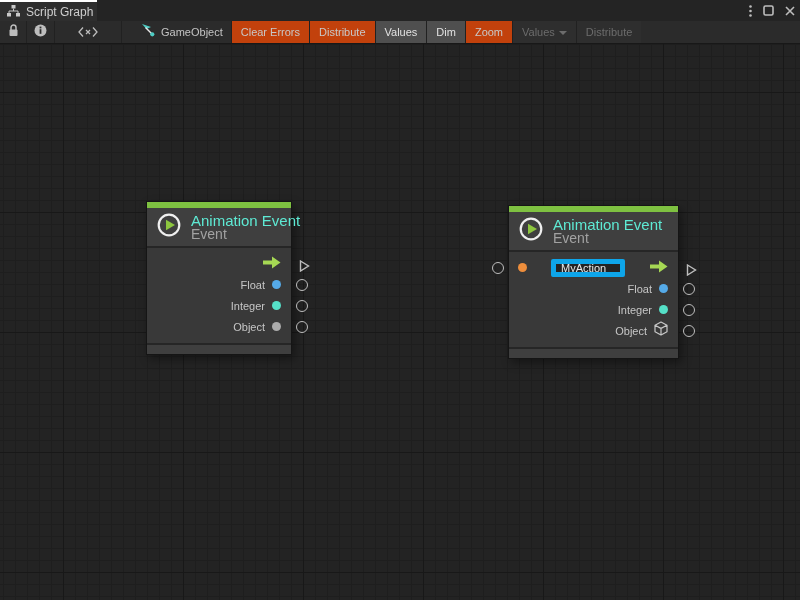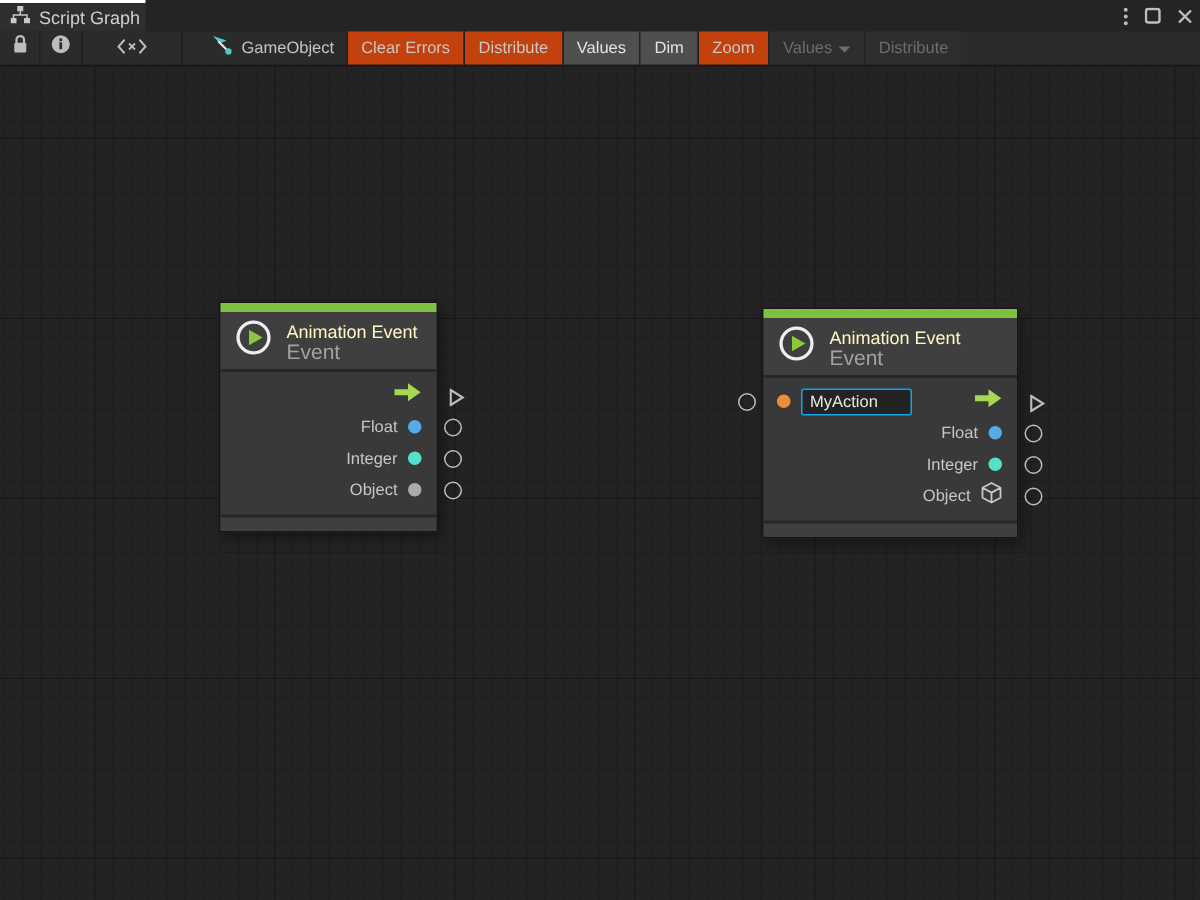--- a/index.html
+++ b/index.html
@@ -47,36 +47,36 @@
       linear-gradient(to bottom, #181818 1px, transparent 1px),
       linear-gradient(to right, #1E1E1E 1px, transparent 1px),
       linear-gradient(to bottom, #1E1E1E 1px, transparent 1px);
     background-size:120px 120px, 120px 120px, 12px 12px, 12px 12px;
     background-position:63px 0, 0 48px, 3px 0, 0 0;
   }
   
   .node { position:absolute; border:1px solid #151515; background:#3A3A3A; box-shadow:3px 4px 9px rgba(0,0,0,0.38); }
   .node-accent { height:6px; background:#7EC141; }
   .node-header { height:40px; background:#3F3F3F; display:flex; align-items:center; gap:9px; padding:0 9px; border-bottom:2px solid #262626; }
-  .node-title { font-size:12px; color:#fef9c3; line-height:14px; white-space:nowrap; }
+  .node-title { font-size:15px; color:#5eead4; line-height:14px; white-space:nowrap; }
   .node-subtitle { font-size:14px; color:#A2A2A2; line-height:12px; white-space:nowrap; }
   .node-body { background:#393939; padding:5px 0 6px; }
   .node-footer { height:11px; background:#3F3F3F; border-top:2px solid #262626; }
   .port-row { position:relative; height:21px; display:flex; align-items:center; padding:0 10px 0 9px; }
   .port-row.out { justify-content:flex-end; }
   .port-label { font-size:11px; color:#C6C6C6; margin-right:7px; white-space:nowrap; }
   .dot { width:9px; height:9px; border-radius:50%; flex:none; }
   .ext-circle { position:absolute; right:-17px; top:50%; margin-top:-6px; width:12px; height:12px; border:1.5px solid #BDBDBD; border-radius:50%; }
   .ext-circle.left { right:auto; left:-17px; }
   .ext-tri { position:absolute; right:-19px; top:50%; margin-top:-6px; }
   .arrow-svg { display:block; }
   .cube-svg { display:block; margin-right:0; }
   .inline-field {
-    width:74px; height:18px; background:#232323; border:1px solid #0ea5e9; border-radius:2px;
-    color:#E8E8E8; font-size:11px; padding:0 5px; font-family:"Liberation Sans",sans-serif; outline:none; margin-left:7px;
+    width:74px; height:18px; background:#232323; border:5px solid #0ea5e9; border-radius:2px;
+    color:#E8E8E8; font-size:11px; padding:0 5px; font-family:"Liberation Sans",sans-serif; outline:none; margin-left:24px;
   }
   .grow { flex:1; }
 </style>
 </head>
 <body>
 
 <div class="window">
 
   <div class="tabbar">
     <div class="tab">

